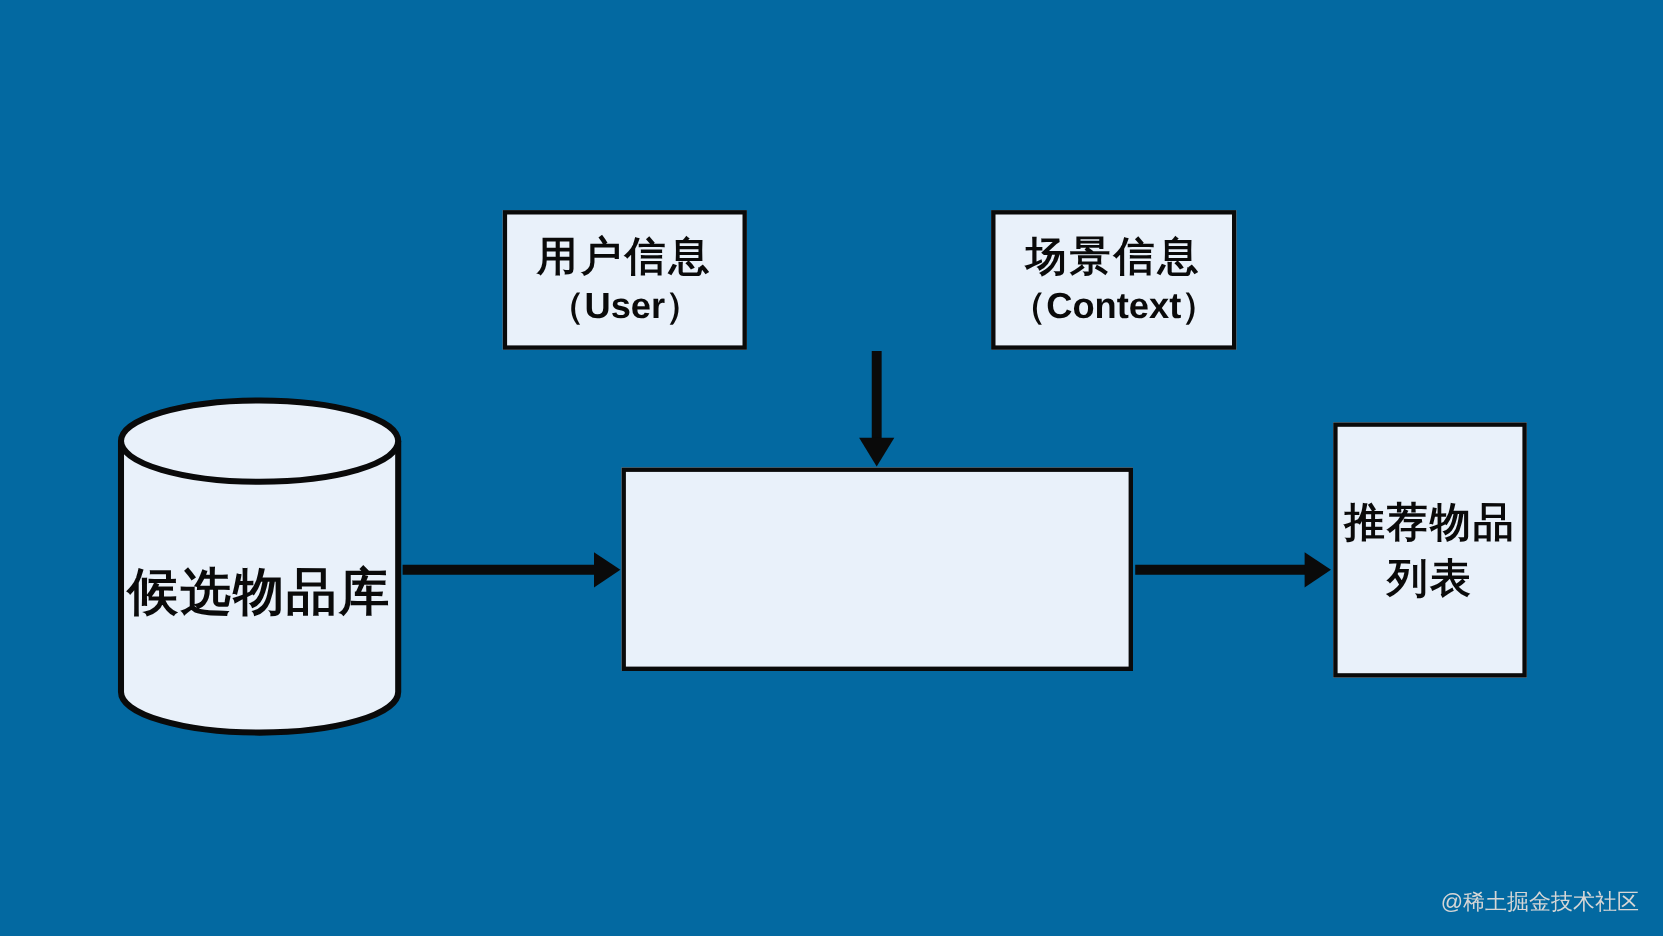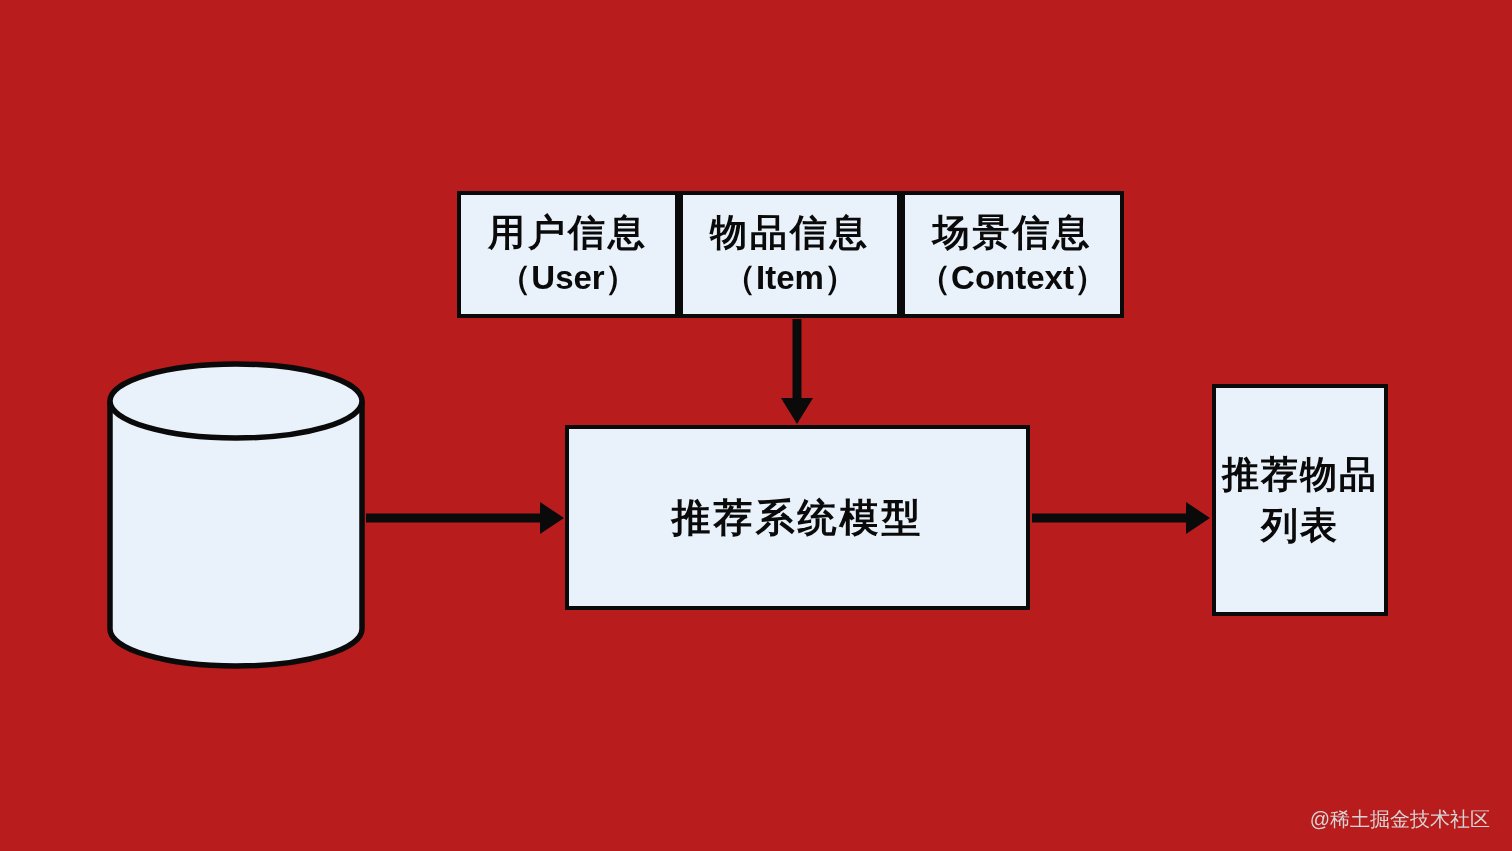--- a/index.html
+++ b/index.html
@@ -1,20 +1,20 @@
 <!DOCTYPE html>
 <html><head>
 <meta charset="utf-8">
 <style>
   html, body { margin: 0; padding: 0; background: #ffffff; }
   .canvas {
     position: relative;
     width: 1512px;
     height: 851px;
-    background: #b91c1c;
+    background: #0369a1;
     overflow: hidden;
     font-family: "Liberation Sans", "DejaVu Sans", sans-serif;
     color: #0a0a0a;
   }
   .shape-layer {
     position: absolute;
     left: 0; top: 0;
     width: 1512px; height: 851px;
   }
   .node {
@@ -106,33 +106,29 @@
       <line x1="1032" y1="518" x2="1188" y2="518" stroke="#0a0a0a" stroke-width="9"></line>
       <polygon points="1186,502 1186,534 1210,518" fill="#0a0a0a"></polygon>
     </g>
   </svg>
 
   <div class="node input-box" style="left:457px">
     <div class="cn">用户信息</div>
     <div class="en">（User）</div>
   </div>
 
-  <div class="node input-box" style="left:679px">
-    <div class="cn">物品信息</div>
-    <div class="en">（Item）</div>
-  </div>
 
   <div class="node input-box" style="left:901px; width:223px">
     <div class="cn">场景信息</div>
     <div class="en">（Context）</div>
   </div>
 
+  <div class="db-label">候选物品库</div>
 
   <div class="node model-box">
-    <div class="title">推荐系统模型</div>
   </div>
 
   <div class="node output-box">
     <div class="line">推荐物品</div>
     <div class="line">列表</div>
   </div>
 
   <div class="watermark">@稀土掘金技术社区</div>
 
 </div>

